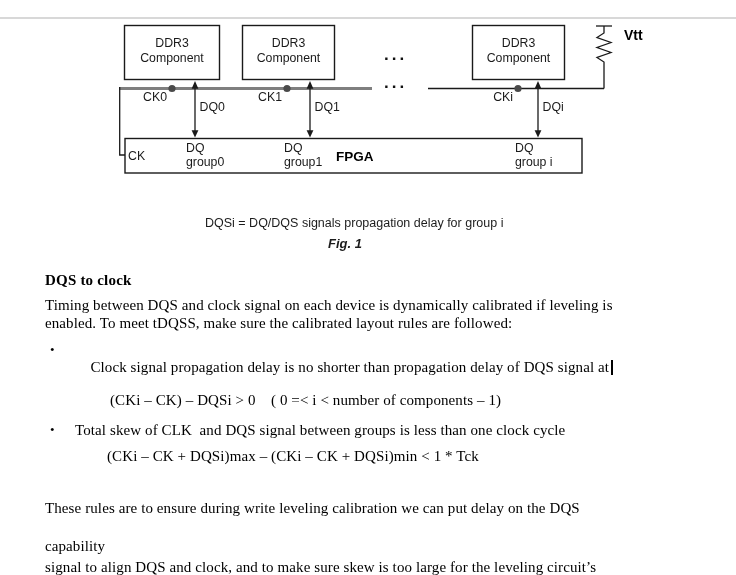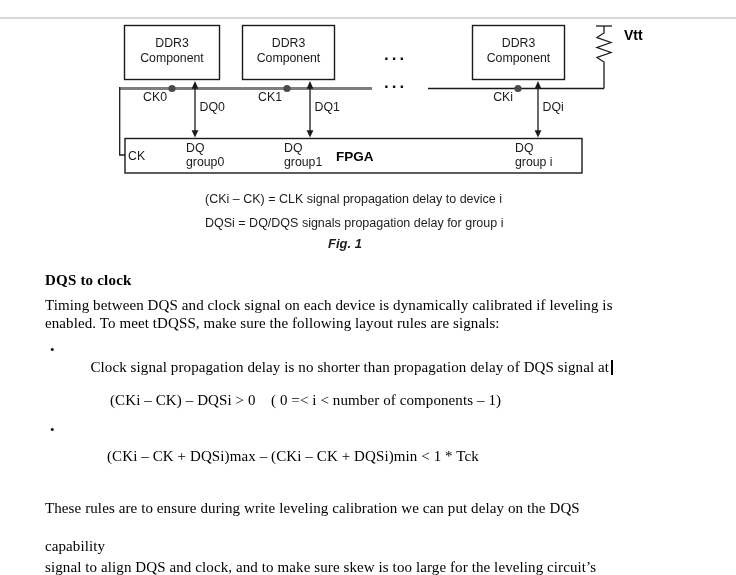--- a/index.html
+++ b/index.html
@@ -94,35 +94,35 @@
       <text class="svg-label" x="186" y="151.5">DQ</text>
       <text class="svg-label" x="186" y="165.5">group0</text>
       <text class="svg-label" x="284" y="151.5">DQ</text>
       <text class="svg-label" x="284" y="165.5">group1</text>
       <text class="svg-label-bold" x="336" y="161">FPGA</text>
       <text class="svg-label" x="515" y="151.5">DQ</text>
       <text class="svg-label" x="515" y="165.5">group i</text>
     </g>
   </svg>
 
-  <div class="caption" style="left:205px;top:192px;">(CKi – CK) = CLK signal propagation delay to device i</div>
   <div class="caption" style="left:205px;top:216px;">DQSi = DQ/DQS signals propagation delay for group i</div>
   <div class="caption figno" style="left:328px;top:236px;">Fig. 1</div>
 
   <div class="bodyline heading" style="left:45px;top:272px;">DQS to clock</div>
 
   <div class="bodyline" style="left:45px;top:297px;">Timing between DQS and clock signal on each device is dynamically calibrated if leveling is</div>
-  <div class="bodyline" style="left:45px;top:315px;">enabled. To meet tDQSS, make sure the following layout rules are signals:</div>
+  <div class="bodyline" style="left:45px;top:315px;">enabled. To meet tDQSS, make sure the calibrated layout rules are followed:</div>
 
   <div class="bullet-marker" style="left:50px;top:342px;">•</div>
   <div class="bodyline" style="left:75px;top:342px;">
     <span>Clock signal propagation delay is no shorter than propagation delay of DQS signal at</span><span class="caret"></span>
   </div>
   <div class="bodyline" style="left:110px;top:392px;">(CKi – CK) – DQSi &gt; 0    ( 0 =&lt; i &lt; number of components – 1)</div>
 
   <div class="bullet-marker" style="left:50px;top:422px;">•</div>
+  <div class="bodyline" style="left:75px;top:422px;">Total skew of CLK  and DQS signal between groups is less than one clock cycle</div>
   <div class="bodyline" style="left:107px;top:448px;">(CKi – CK + DQSi)max – (CKi – CK + DQSi)min &lt; 1 * Tck</div>
 
   <div class="bodyline" style="left:45px;top:500px;">These rules are to ensure during write leveling calibration we can put delay on the DQS</div>
   <div class="bodyline" style="left:45px;top:519px;margin-top:40px;">signal to align DQS and clock, and to make sure skew is too large for the leveling circuit’s</div>
   <div class="bodyline" style="left:45px;top:538px;">capability</div>
 
 </div>
 
 </body></html>

